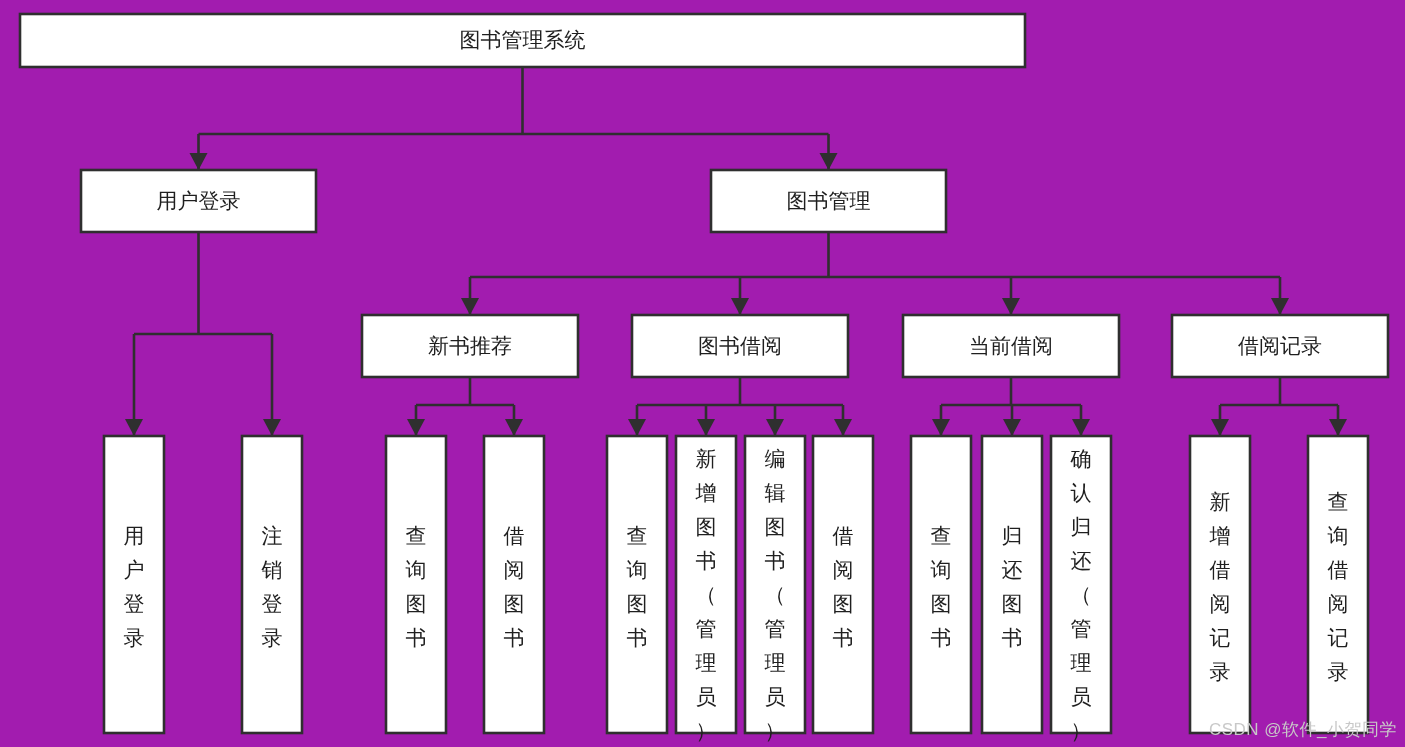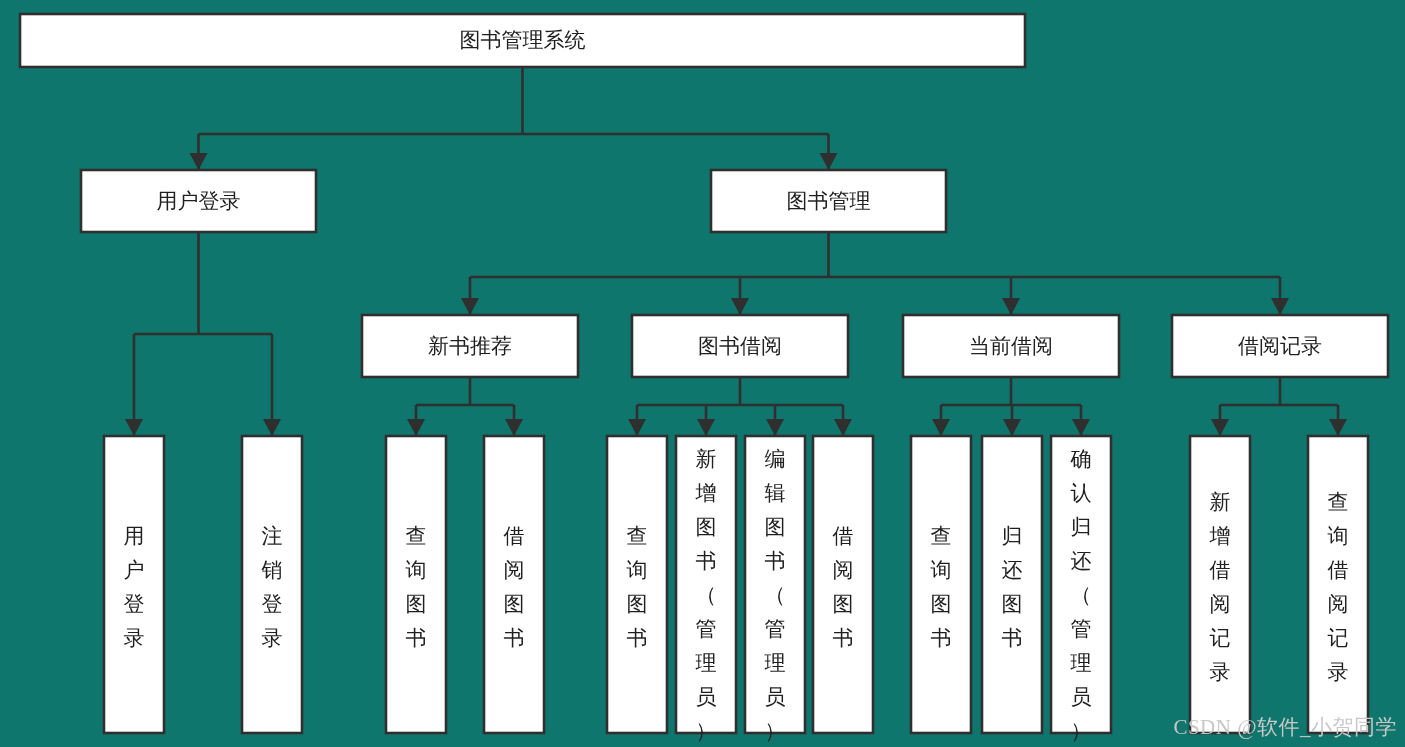--- a/index.html
+++ b/index.html
@@ -7,21 +7,21 @@
     padding: 0;
     background: #ffffff;
   }
   body {
     font-family: "Liberation Sans", "DejaVu Sans", sans-serif;
   }
   #diagram-root {
     position: relative;
     width: 1405px;
     height: 747px;
-    background: #0f766e;
+    background: #a21caf;
     overflow: hidden;
   }
   svg#tree-svg {
     position: absolute;
     top: 0;
     left: 0;
     width: 1405px;
     height: 747px;
     display: block;
   }
@@ -51,22 +51,22 @@
   }
   .arrow-head {
     fill: #2f2f2f;
     stroke: none;
   }
   .watermark {
     position: absolute;
     right: 8px;
     bottom: 6px;
     color: #c8c8c8;
-    font-size: 21px;
-    font-family: Liberation Serif, serif;
+    font-size: 17px;
+    font-family: Liberation Sans, sans-serif;
     white-space: nowrap;
     letter-spacing: 0.5px;
     pointer-events: none;
   }
 </style>
 </head>
 <body>
 
 <div id="diagram-root">
 

